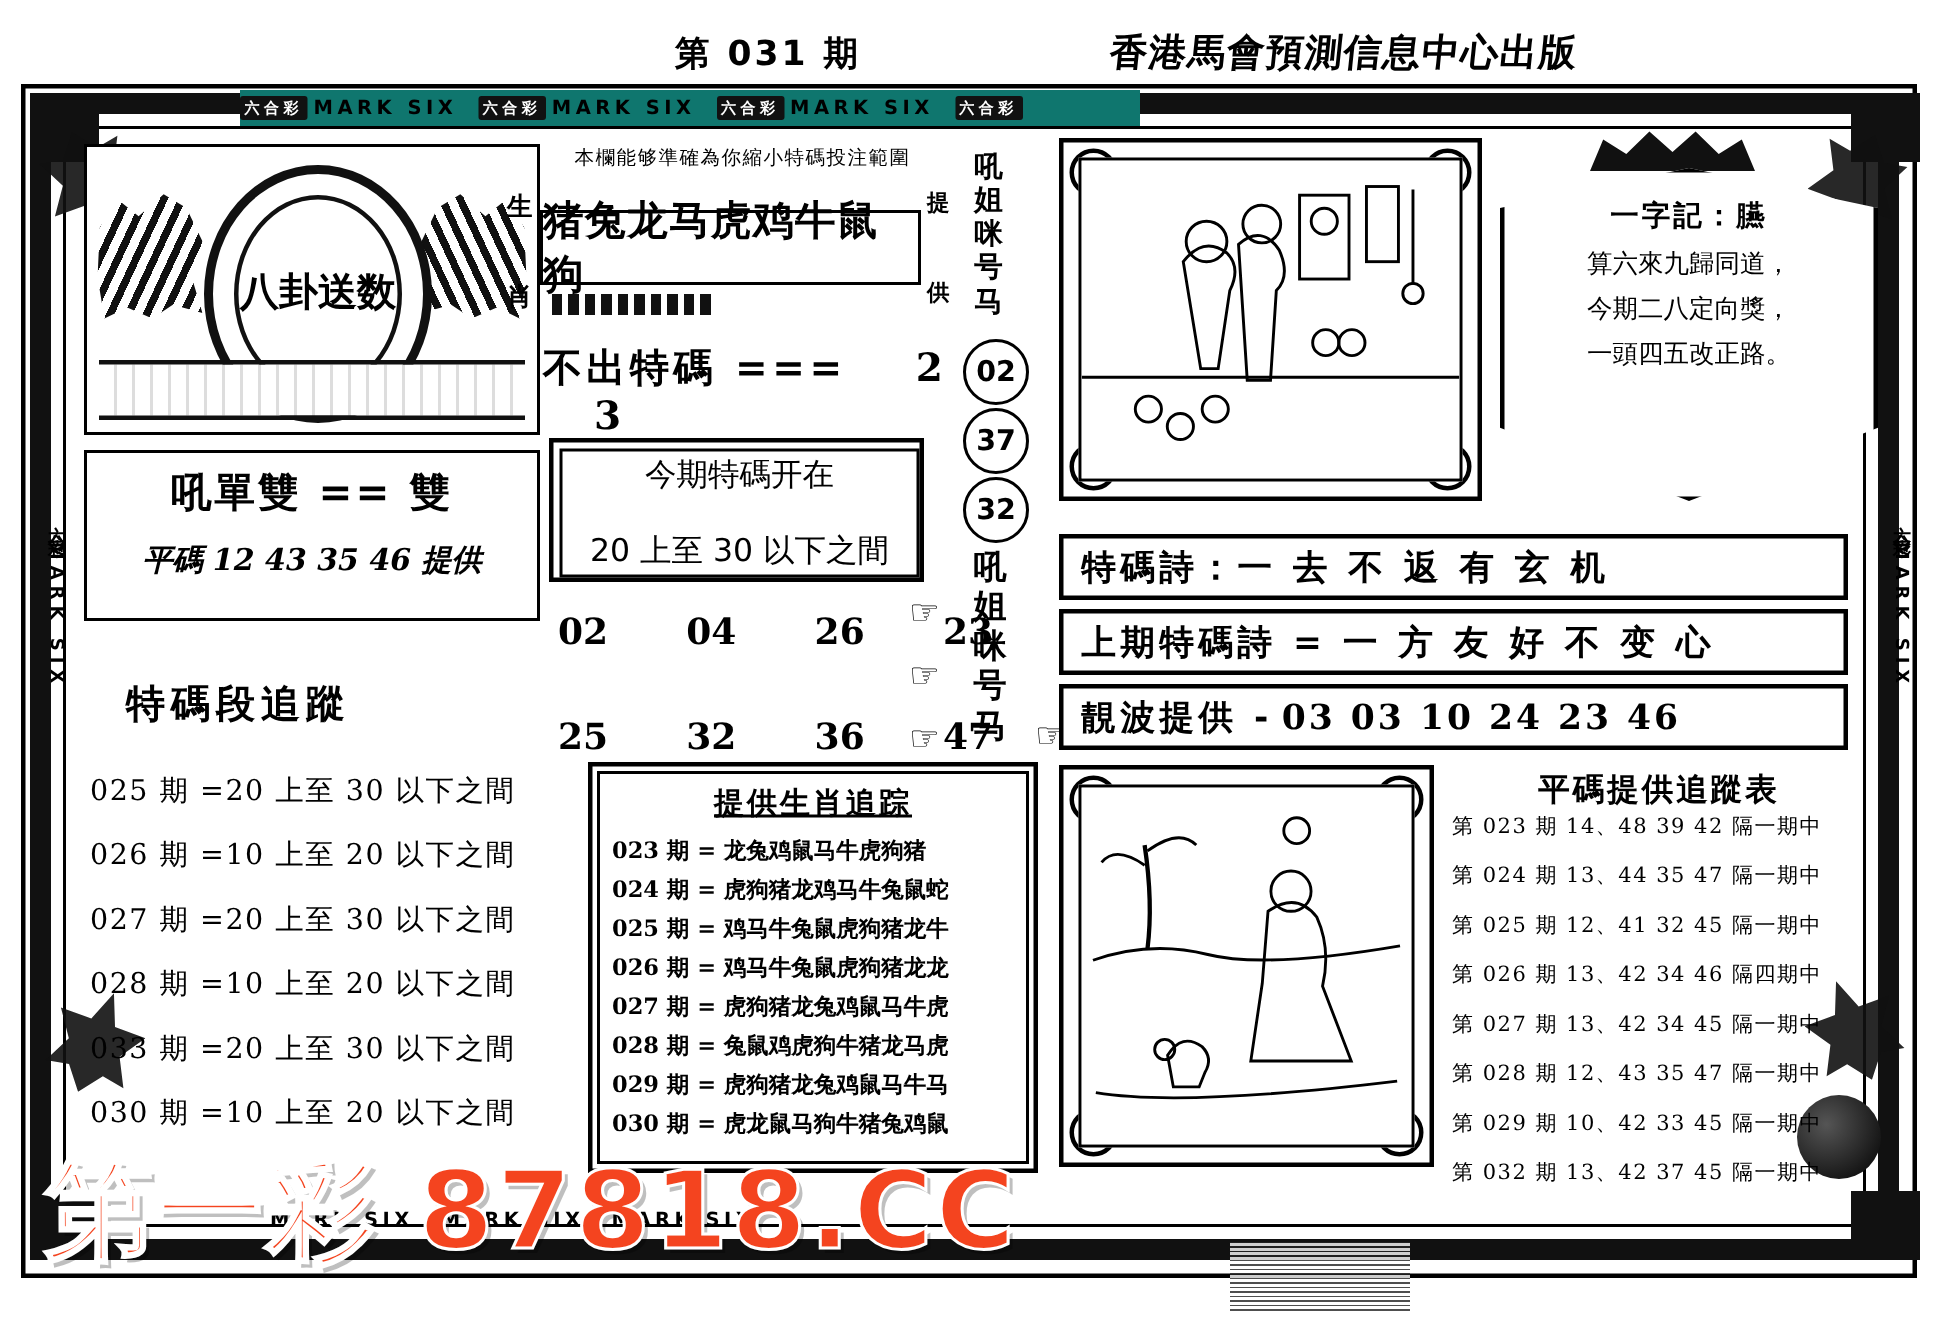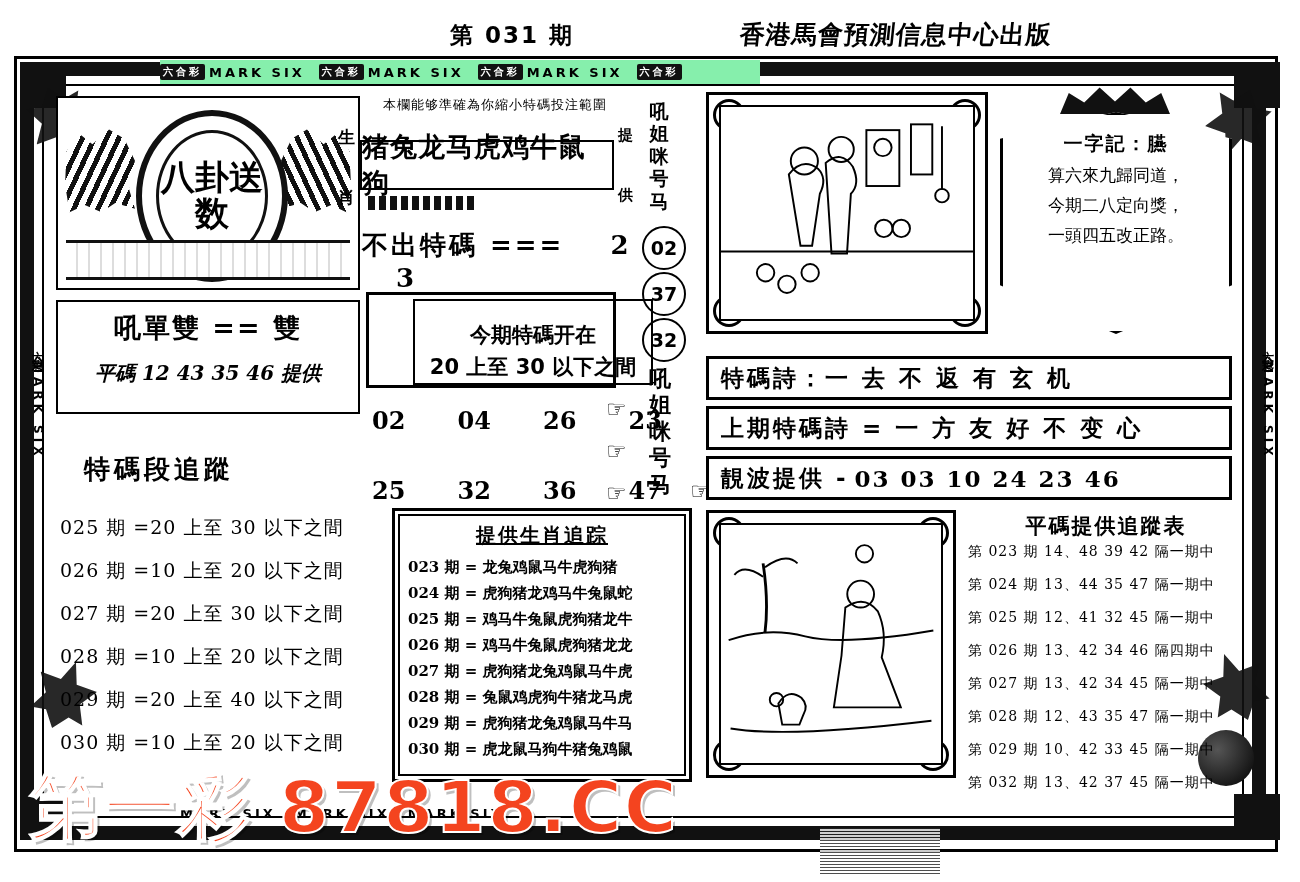--- a/index.html
+++ b/index.html
@@ -41,21 +41,21 @@
   .corner{position:absolute;width:46px;height:46px;background:#111;}
   .c-tl{left:20px;top:62px;}
   .c-tr{right:20px;top:62px;}
   .c-bl{left:20px;bottom:42px;}
   .c-br{right:20px;bottom:42px;}
 
   .marksix-strip{
     position:absolute;left:160px;top:60px;width:600px;height:24px;
     font-size:13px;font-weight:bold;letter-spacing:3px;
     display:flex;align-items:center;gap:14px;
-    background:#86efac;
+    background:#0f766e;
   }
   .ms-item{display:flex;align-items:center;gap:4px;}
   .ms-badge{
     display:inline-block;background:#111;color:#fff;font-size:10px;
     padding:1px 3px;border-radius:2px;
   }
   .side-strip{
     position:absolute;top:120px;width:22px;height:560px;
     font-size:12px;font-weight:bold;letter-spacing:4px;
     writing-mode:vertical-rl;text-align:center;
@@ -70,21 +70,21 @@
   }
   .logo-oval{
     position:absolute;left:78px;top:12px;width:140px;height:160px;
     border:6px solid #111;border-radius:50% / 50%;
     background:#fff;
   }
   .logo-oval-in{
     position:absolute;left:14px;top:14px;right:14px;bottom:14px;
     border:3px solid #111;border-radius:50% / 50%;
     display:flex;align-items:center;justify-content:center;
-    font-size:34px;font-weight:bold;line-height:1.05;text-align:center;
+    font-size:26px;font-weight:bold;line-height:1.05;text-align:center;
     font-family:"DejaVu Serif","Liberation Serif",serif;
   }
   .tiger{
     position:absolute;top:26px;width:76px;height:92px;
     background:
       repeating-linear-gradient(115deg,#111 0 5px,#fff 5px 11px);
     clip-path:polygon(6% 30%,22% 10%,40% 22%,62% 6%,82% 16%,96% 40%,88% 70%,96% 92%,70% 86%,52% 96%,30% 88%,10% 96%,4% 66%);
   }
   .tiger-l{left:4px;}
   .tiger-r{right:4px;transform:scaleX(-1);}
@@ -145,22 +145,22 @@
     font-size:26px;font-weight:bold;letter-spacing:3px;
   }
   .nospecial .num{margin-left:34px;font-family:"DejaVu Serif","Liberation Serif",serif;}
 
   .special-box{
     position:absolute;left:366px;top:292px;width:250px;height:96px;
     border:3px solid #000;padding:4px;box-sizing:border-box;
   }
   .special-inner{
     width:100%;height:100%;border:2px solid #000;
-    display:flex;flex-direction:column;align-items:center;justify-content:flex-end;
-    font-size:21px;font-weight:bold;line-height:1.5;margin-left:40px;
+    display:flex;flex-direction:column;align-items:center;justify-content:space-between;
+    font-size:21px;font-weight:normal;line-height:1.5;
   }
   .row-nums{
     position:absolute;width:290px;display:flex;justify-content:space-between;
     font-size:24px;font-weight:bold;
     font-family:"DejaVu Serif","Liberation Serif",serif;
   }
   .row-a{left:372px;top:406px;}
   .row-b{left:372px;top:476px;}
 
   .hands{
@@ -208,21 +208,21 @@
     border:3px solid #000;box-sizing:border-box;background:#fff;
   }
   .pic-inner{
     position:absolute;inset:10px;border:2px solid #000;overflow:hidden;background:#fff;
   }
   .pic-dot{position:absolute;width:26px;height:26px;border:3px solid #000;border-radius:50%;background:#fff;}
   .pd-tl{left:4px;top:4px;}.pd-tr{right:4px;top:4px;}
   .pd-bl{left:4px;bottom:4px;}.pd-br{right:4px;bottom:4px;}
 
   .crest{
-    position:absolute;left:1000px;top:112px;width:232px;height:222px;
+    position:absolute;left:1000px;top:112px;width:252px;height:222px;
     border:3px solid #000;box-sizing:border-box;background:#fff;
     clip-path:polygon(0 12%,50% 0,100% 12%,100% 78%,50% 100%,0 78%);
     padding:16px 10px 0;
   }
   .crest-title{text-align:center;font-size:19px;font-weight:bold;letter-spacing:2px;}
   .crest-line{text-align:center;font-size:17px;margin-top:7px;font-family:"DejaVu Serif","Liberation Serif",serif;}
   .crown{
     position:absolute;left:1060px;top:84px;width:110px;height:30px;
     background:#111;
     clip-path:polygon(0 100%,8% 30%,22% 62%,36% 12%,50% 58%,64% 12%,78% 62%,92% 30%,100% 100%);
@@ -348,21 +348,21 @@
     <div class="strap-line1">吼單雙 == 雙</div>
     <div class="strap-line2">平碼 12 43 35 46 提供</div>
   </div>
 
   <div class="section-title">特碼段追蹤</div>
   <div class="range-list">
     <div class="range-item">025 期 =20 上至 30 以下之間</div>
     <div class="range-item">026 期 =10 上至 20 以下之間</div>
     <div class="range-item">027 期 =20 上至 30 以下之間</div>
     <div class="range-item">028 期 =10 上至 20 以下之間</div>
-    <div class="range-item">029 期 =20 上至 40 以下之間</div>
+    <div class="range-item">033 期 =20 上至 30 以下之間</div>
     <div class="range-item">030 期 =10 上至 20 以下之間</div>
   </div>
 
   <div class="mid-note">本欄能够準確為你縮小特碼投注範圍</div>
   <div class="sheng">生</div>
   <div class="xiao">肖</div>
   <div class="ti">提</div>
   <div class="gong">供</div>
   <div class="zodiac-box">猪兔龙马虎鸡牛鼠狗</div>
   <div class="zodiac-teeth"></div>

